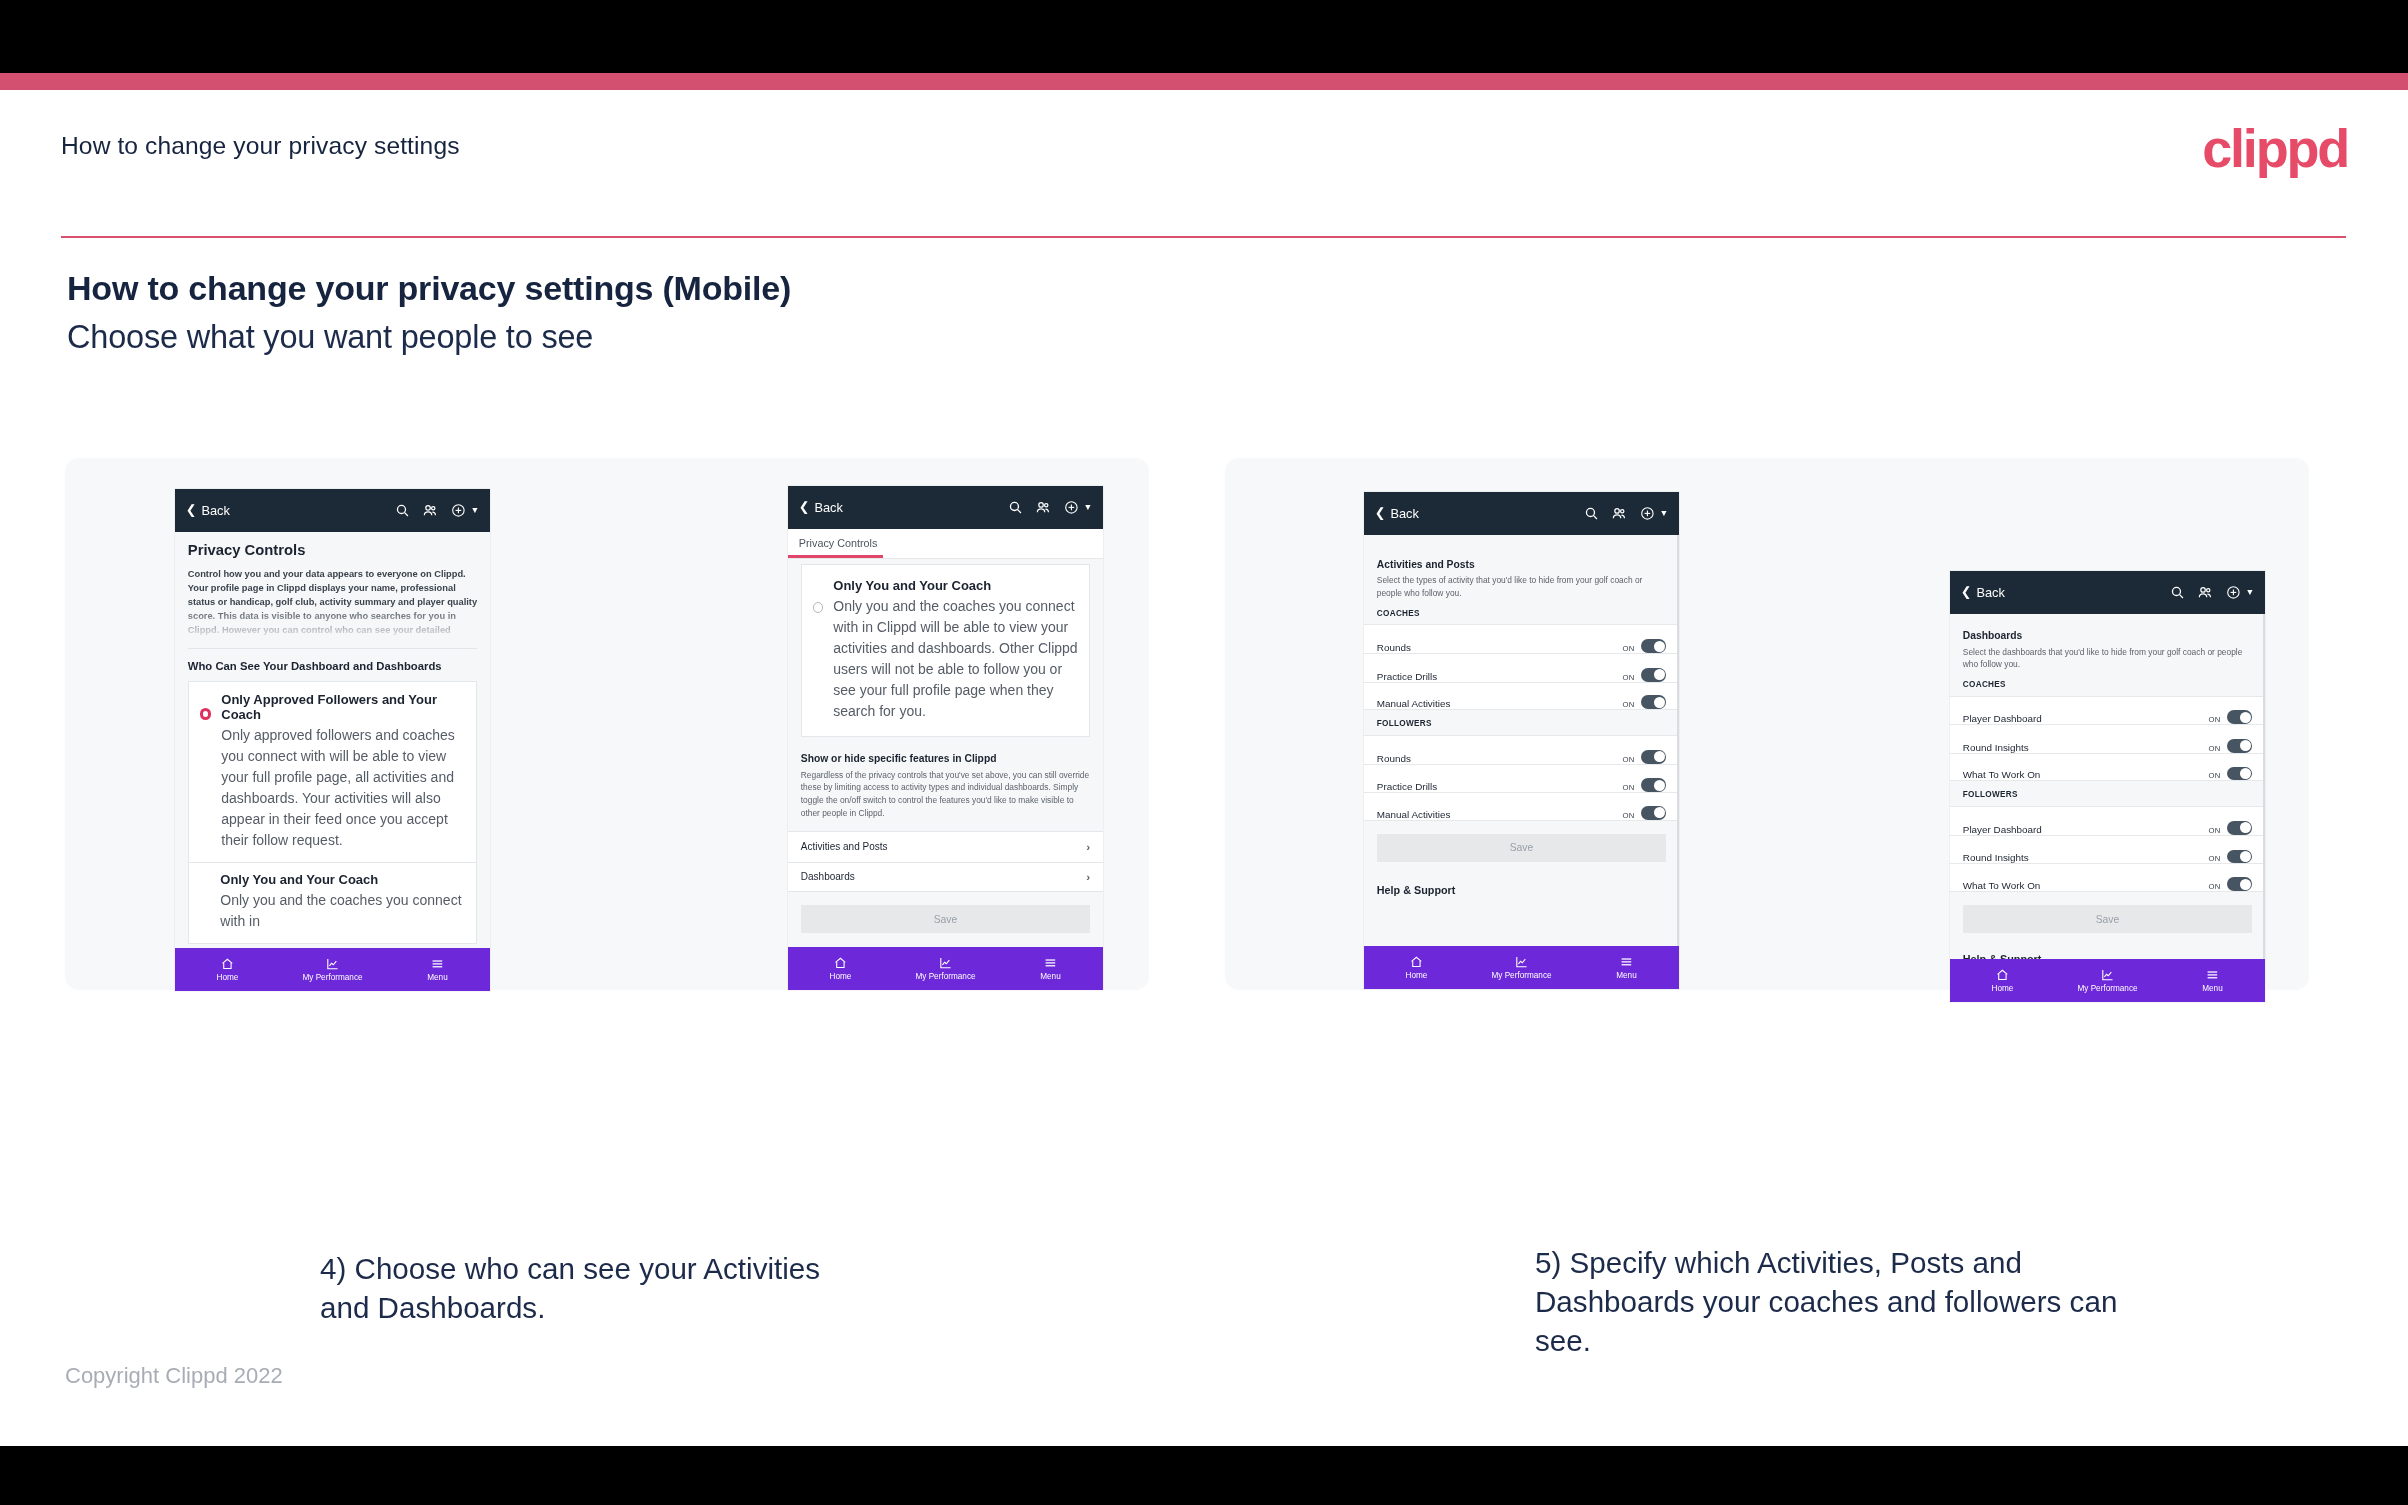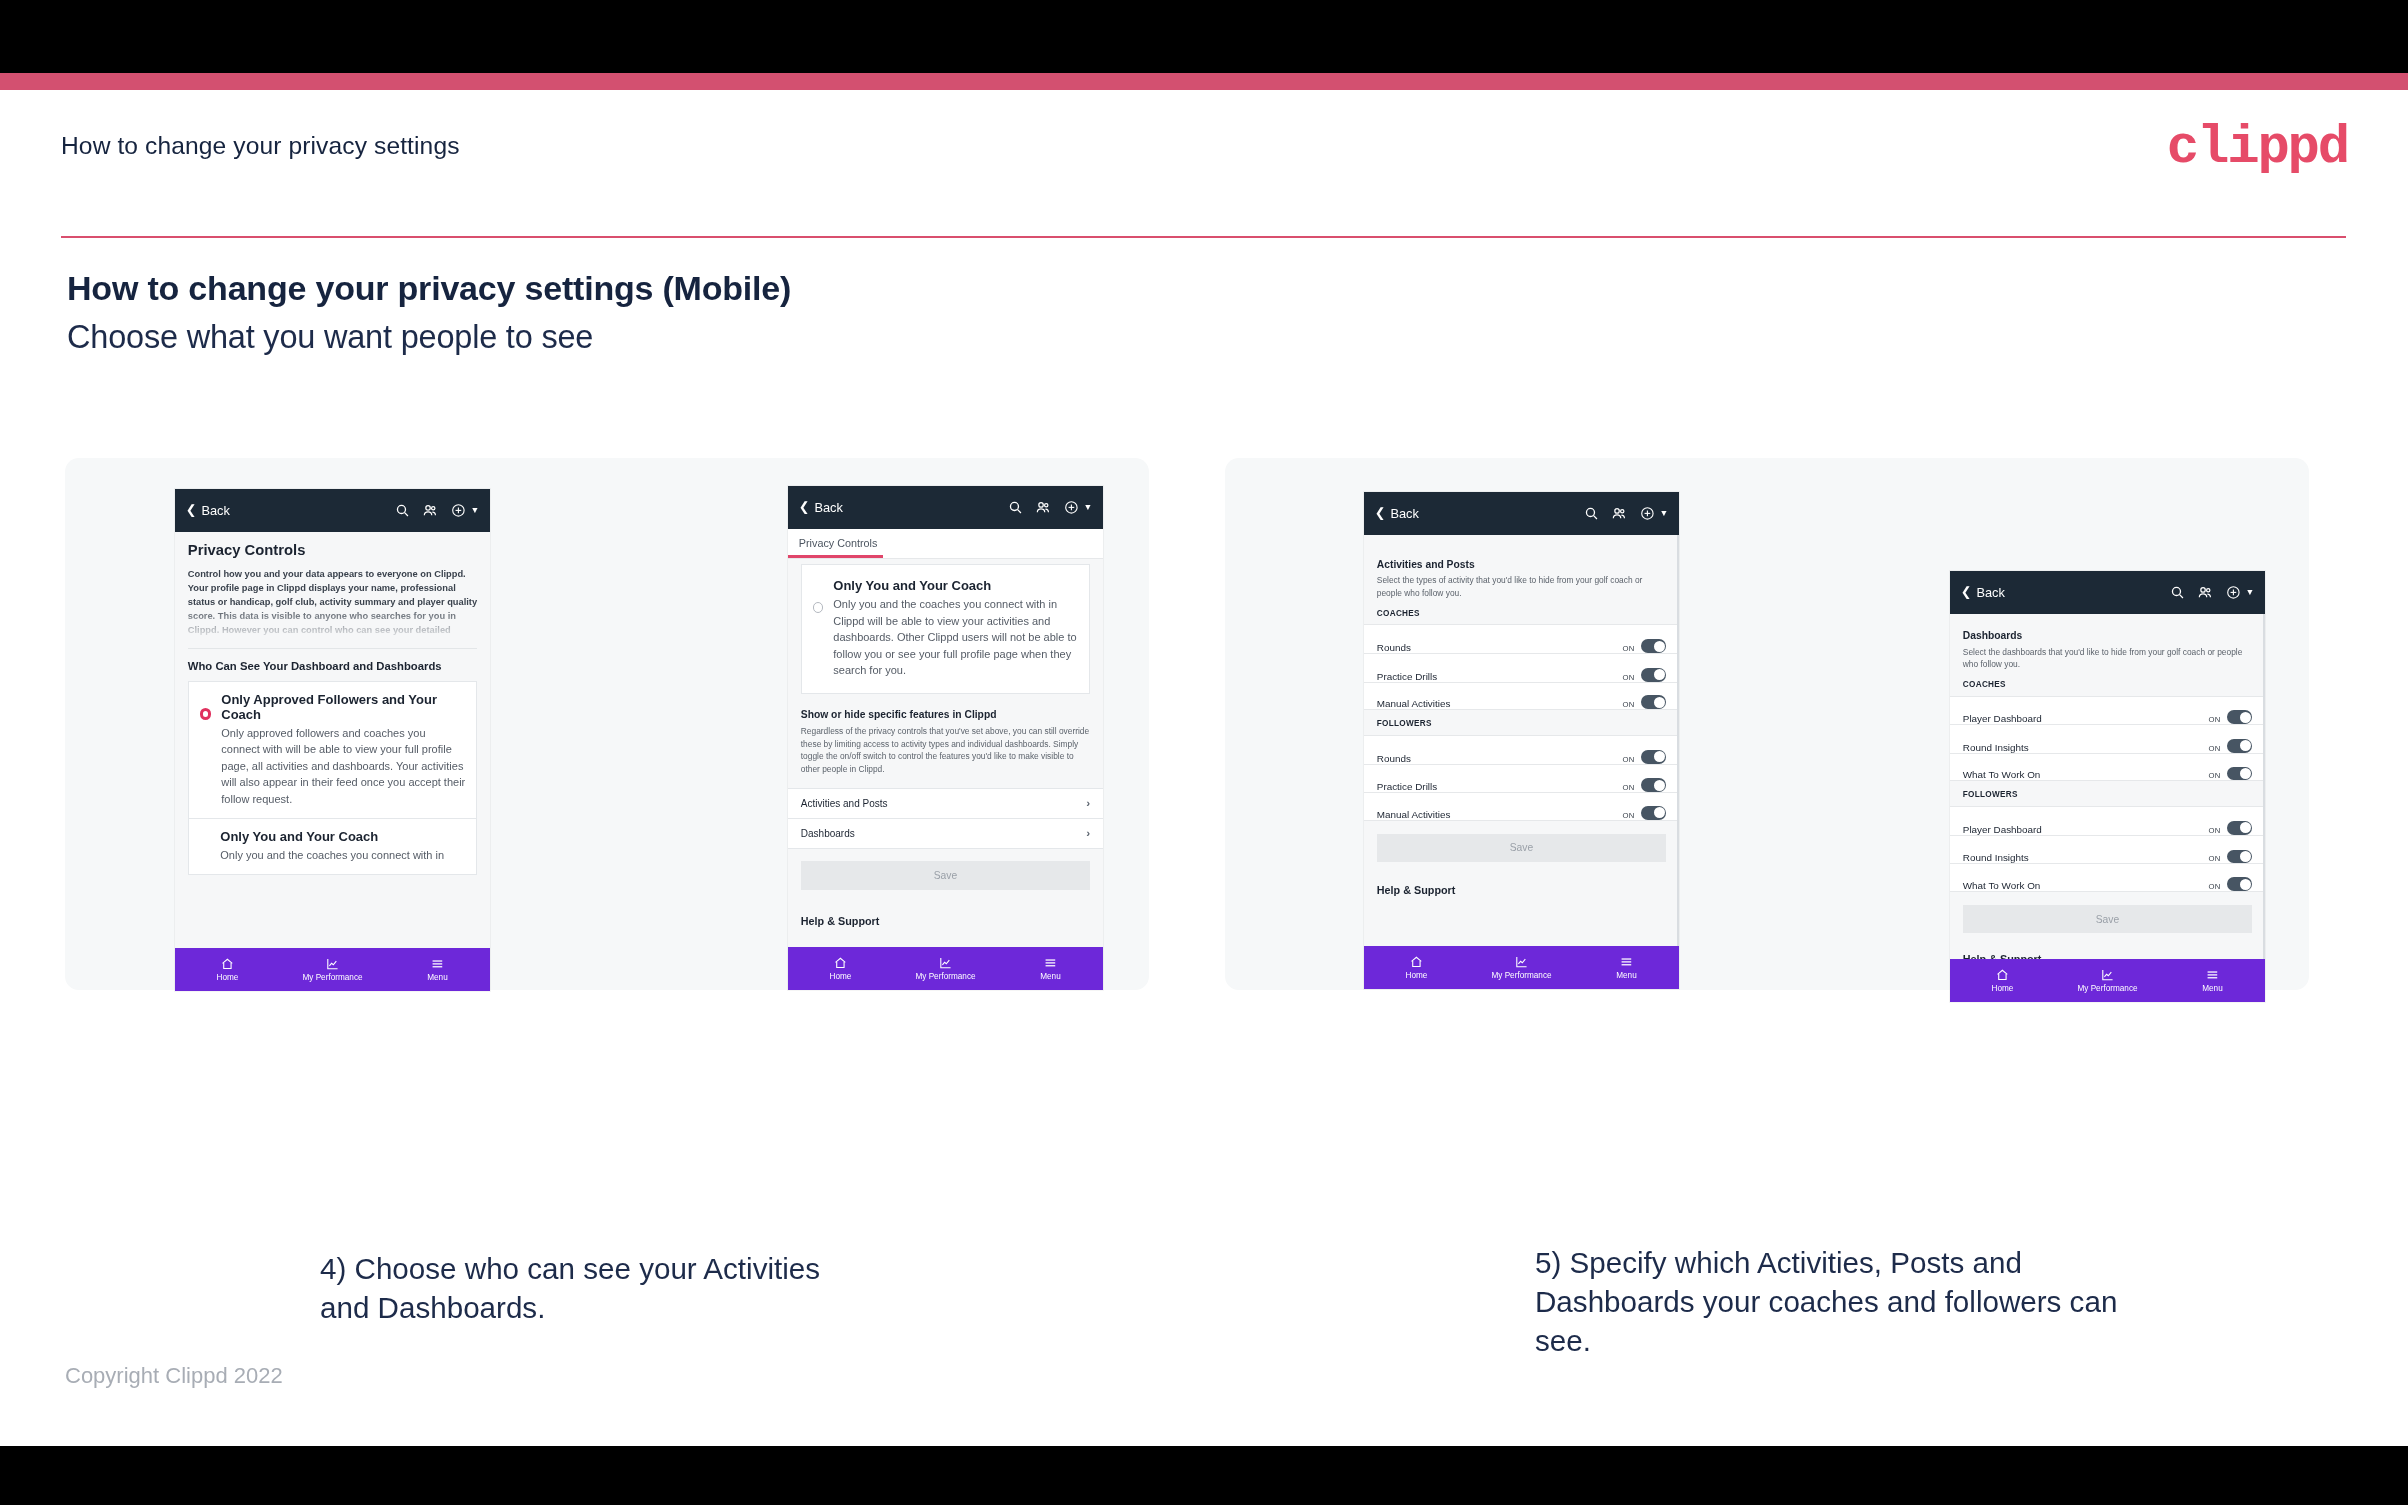--- a/index.html
+++ b/index.html
@@ -32,21 +32,21 @@
   }
 
   
   .slide-header-title {
     position: absolute; left: 61px; top: 42px;
     font-size: 24.6px; font-weight: 400; color: #16243f; letter-spacing: 0.1px;
   }
   .logo {
     position: absolute; right: 61px; top: 26.6px;
     font-size: 54px; font-weight: 700; color: #e64b68;
-    letter-spacing: -2.2px; font-family: Liberation Mono, monospace;
+    letter-spacing: -2.2px; font-family: Liberation Sans, sans-serif;
   }
   .header-rule {
     position: absolute; left: 61px; top: 146px; width: 2285px; height: 2px;
     background: #d94f6e;
   }
 
   
   .headline {
     position: absolute; left: 67px; top: 179px;
     font-size: 34px; font-weight: 700; color: #16243f; letter-spacing: -0.2px;
@@ -145,21 +145,21 @@
   }
   .optcard:last-child { border-bottom: 1px solid #e4e7ea; }
   .optlist { margin: 0 12.8px; }
   .radio {
     width: 10.8px; height: 10.8px; border-radius: 50%;
     border: 1.3px solid #b4b9c0; flex: none; margin-top: 16.7px;
   }
   .radio.sel { border: 3.3px solid #e0315e; width: 11.8px; height: 11.8px; }
   .optcard .txt { flex: 1; }
   .opt-h { font-size: 13px; font-weight: 700; color: #1b2330; margin-bottom: 3px; }
-  .opt-p { font-size: 11px; line-height: 1.5; color: #555c66; }
+  .opt-p { font-size: 14px; line-height: 1.5; color: #555c66; }
 
   
   .featrow {
     background: #ffffff; border-top: 1px solid #e4e7ea;
     height: 30.5px; display: flex; align-items: center;
     padding: 0 12.8px; font-size: 10px; color: #1b2330;
   }
   .featrow:last-child { border-bottom: 1px solid #e4e7ea; }
   .featrow .chev-r { margin-left: auto; color: #5d6570; font-size: 11.8px; font-weight: 700; }
 

